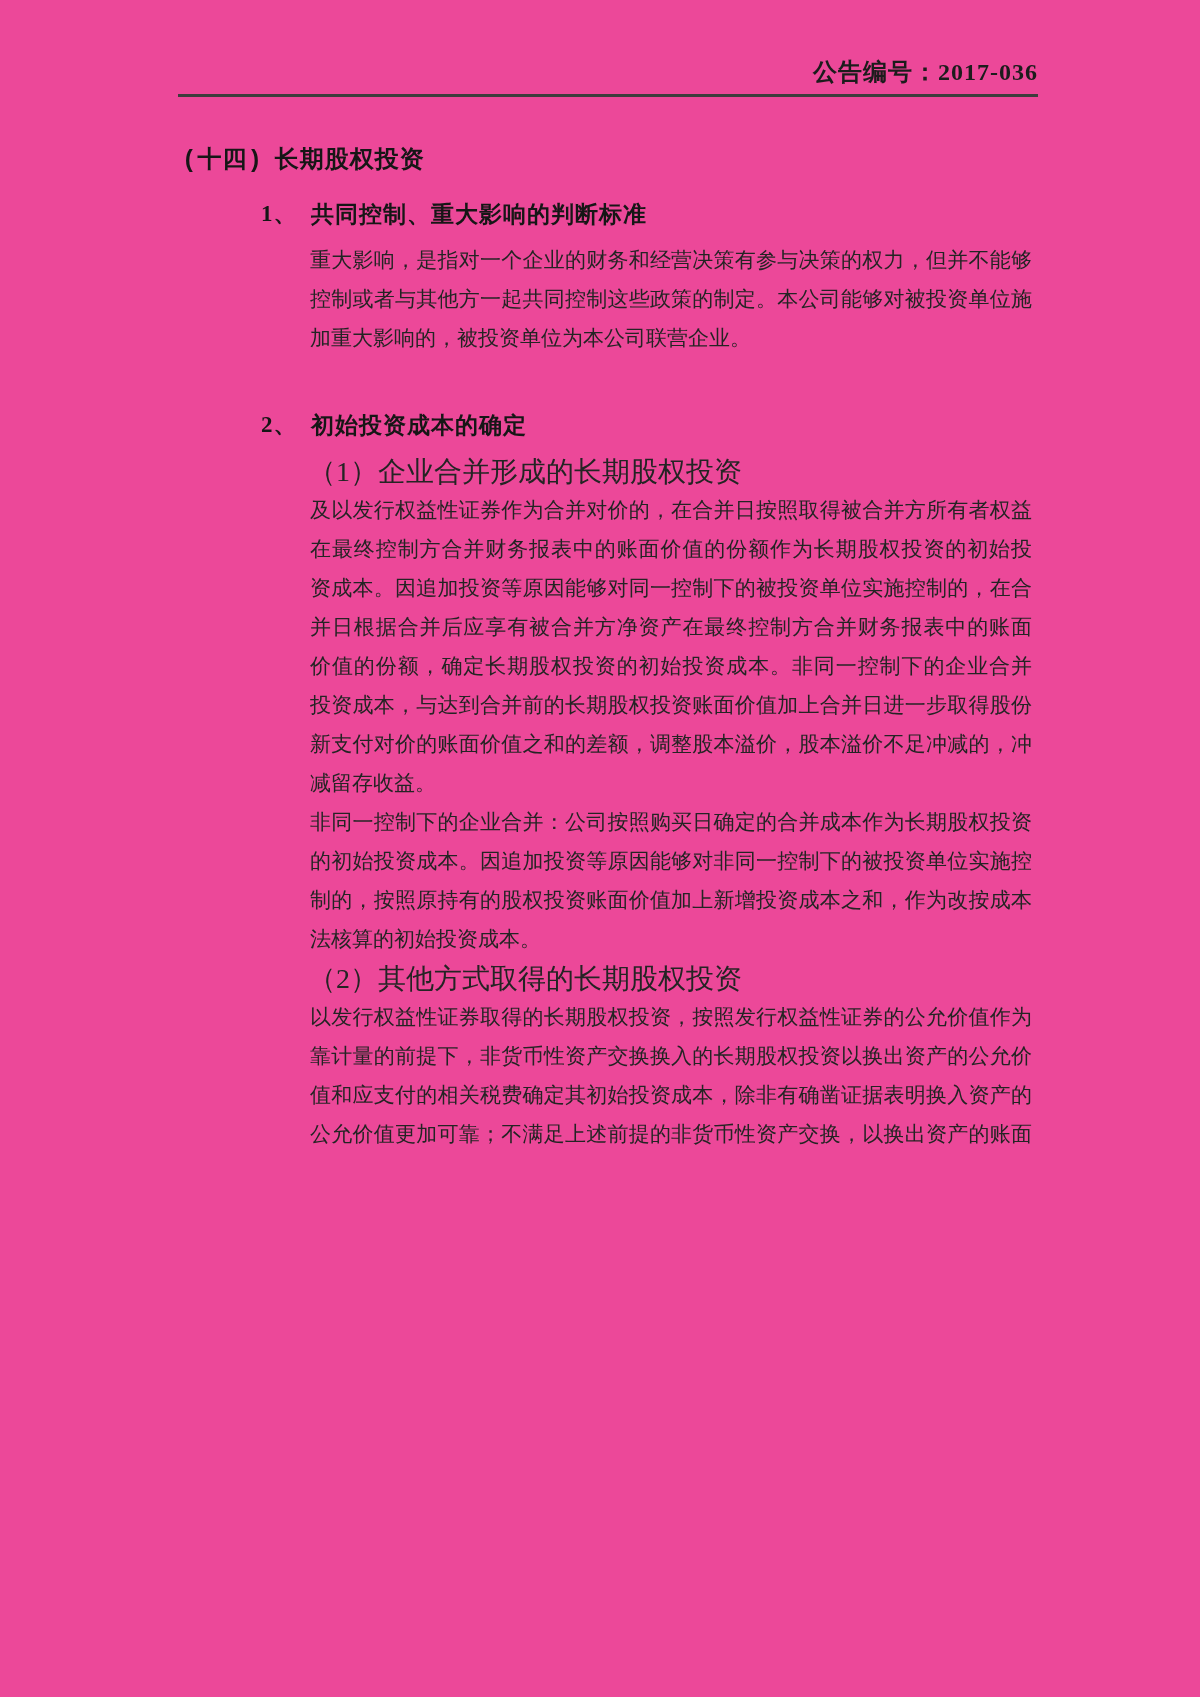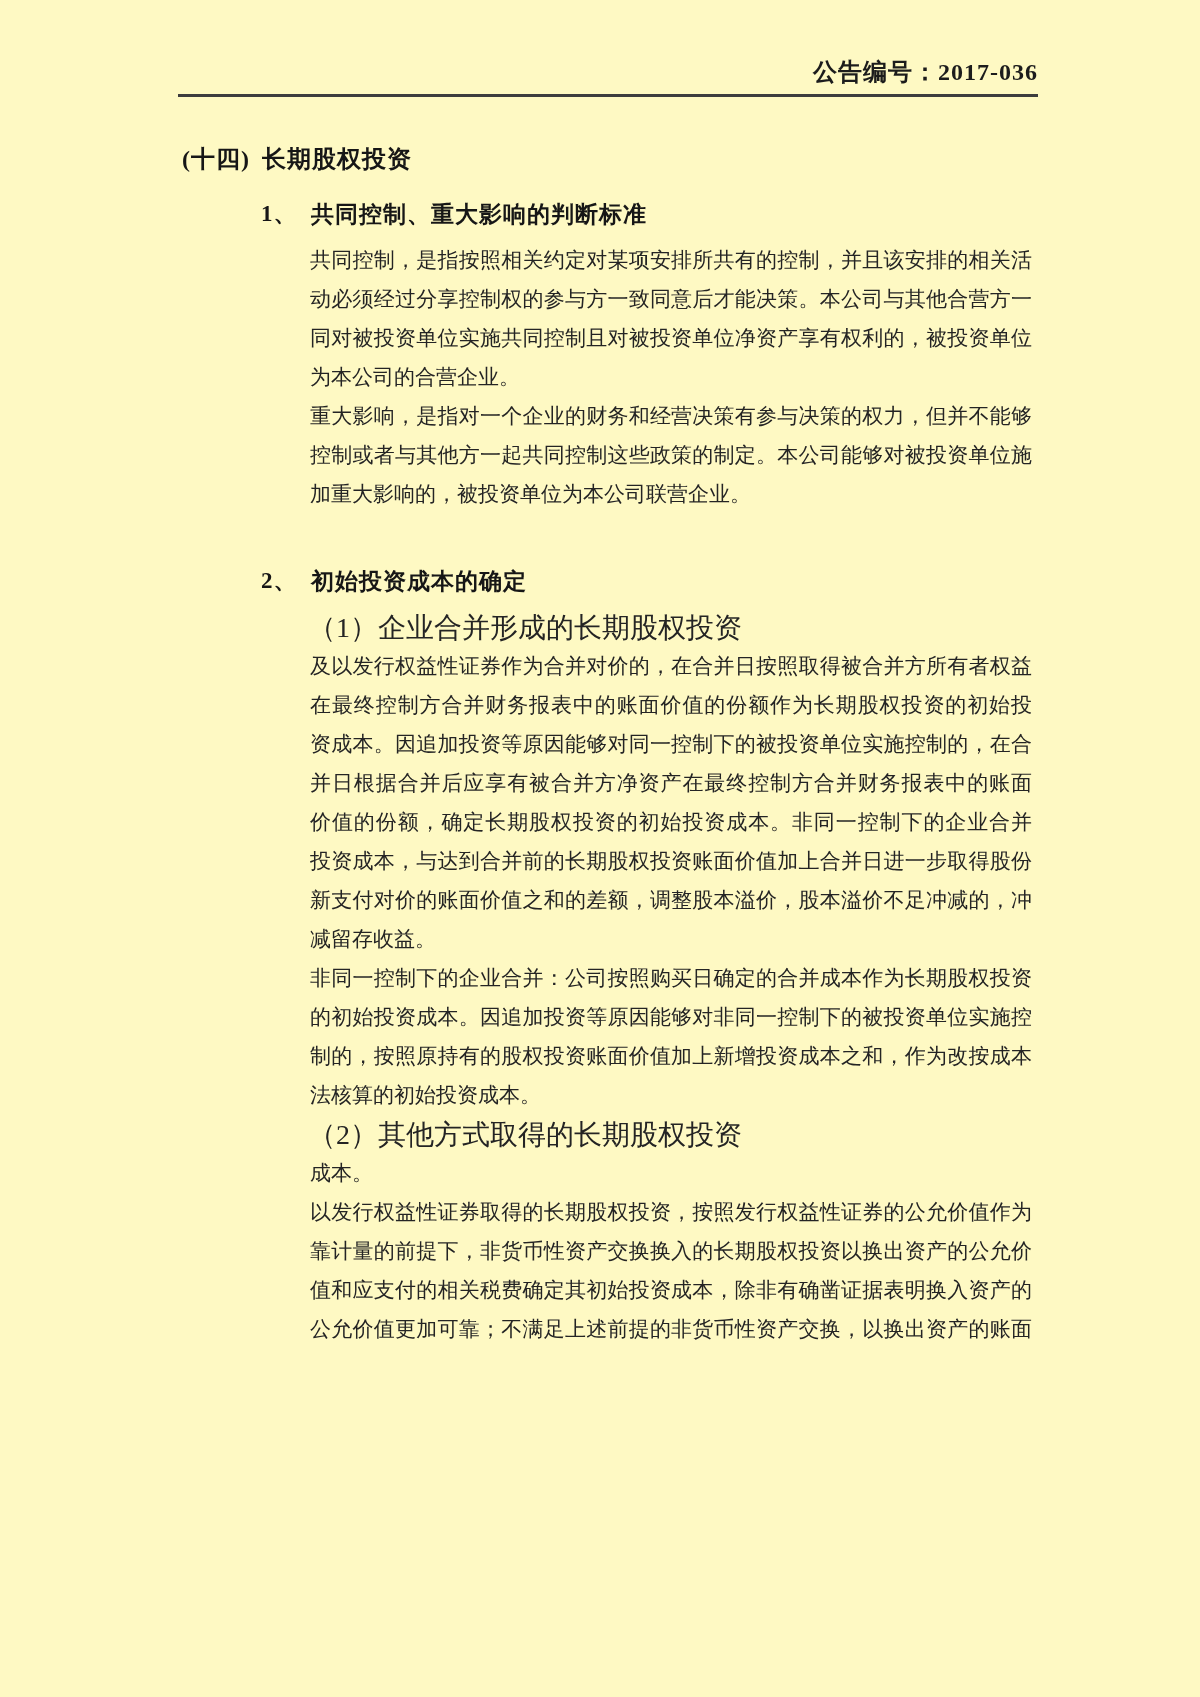--- a/index.html
+++ b/index.html
@@ -5,21 +5,21 @@
   html, body {
     margin: 0;
     padding: 0;
     background: #e8e8e8;
   }
   .page {
     position: relative;
     width: 1200px;
     height: 1697px;
     margin: 0 auto;
-    background: #fef9c3;
+    background: #ec4899;
     color: #242424;
     font-family: "Liberation Serif", "DejaVu Serif", serif;
     overflow: hidden;
     box-sizing: border-box;
     padding: 56px 6px 0 178px;
   }
   .header-row {
     width: 860px;
     text-align: right;
     font-size: 24px;
@@ -40,21 +40,21 @@
     align-items: baseline;
     font-family: "Liberation Sans", "DejaVu Sans", sans-serif;
     font-weight: bold;
     font-size: 24px;
     color: #161616;
     letter-spacing: 1px;
   }
   .section-heading .sec-label {
     margin-left: 4px;
     margin-right: 12px;
-    font-family: Liberation Serif, serif;
+    font-family: Liberation Mono, monospace;
   }
   .num-heading {
     display: flex;
     margin: 22px 0 10px 83px;
     font-family: "Liberation Sans", "DejaVu Sans", sans-serif;
     font-weight: bold;
     font-size: 23px;
     color: #161616;
     letter-spacing: 1px;
     line-height: 34px;
@@ -102,26 +102,20 @@
     <span class="sec-label">(十四)</span>
     <span class="sec-title">长期股权投资</span>
   </div>
 
   <div id="blocks">
       <div class="num-heading">
         <span class="num">1、</span>
         <span class="txt">共同控制、重大影响的判断标准</span>
       </div>
       <div class="para">
-        <div class="line fill">共同控制，是指按照相关约定对某项安排所共有的控制，并且该安排的相关活</div>
-        <div class="line fill">动必须经过分享控制权的参与方一致同意后才能决策。本公司与其他合营方一</div>
-        <div class="line fill">同对被投资单位实施共同控制且对被投资单位净资产享有权利的，被投资单位</div>
-        <div class="line">为本公司的合营企业。</div>
-      </div>
-      <div class="para">
         <div class="line fill">重大影响，是指对一个企业的财务和经营决策有参与决策的权力，但并不能够</div>
         <div class="line fill">控制或者与其他方一起共同控制这些政策的制定。本公司能够对被投资单位施</div>
         <div class="line">加重大影响的，被投资单位为本公司联营企业。</div>
       </div>
       <div class="num-heading gap-before">
         <span class="num">2、</span>
         <span class="txt">初始投资成本的确定</span>
       </div>
       <div class="sub-heading">（1）企业合并形成的长期股权投资</div>
       <div class="para">
@@ -135,21 +129,20 @@
         <div class="line">减留存收益。</div>
       </div>
       <div class="para">
         <div class="line fill">非同一控制下的企业合并：公司按照购买日确定的合并成本作为长期股权投资</div>
         <div class="line fill">的初始投资成本。因追加投资等原因能够对非同一控制下的被投资单位实施控</div>
         <div class="line fill">制的，按照原持有的股权投资账面价值加上新增投资成本之和，作为改按成本</div>
         <div class="line">法核算的初始投资成本。</div>
       </div>
       <div class="sub-heading">（2）其他方式取得的长期股权投资</div>
       <div class="para">
-        <div class="line">成本。</div>
       </div>
       <div class="para">
         <div class="line fill">以发行权益性证券取得的长期股权投资，按照发行权益性证券的公允价值作为</div>
       </div>
       <div class="para">
         <div class="line fill">靠计量的前提下，非货币性资产交换换入的长期股权投资以换出资产的公允价</div>
         <div class="line fill">值和应支付的相关税费确定其初始投资成本，除非有确凿证据表明换入资产的</div>
         <div class="line fill">公允价值更加可靠；不满足上述前提的非货币性资产交换，以换出资产的账面</div>
       </div>
     </div>

